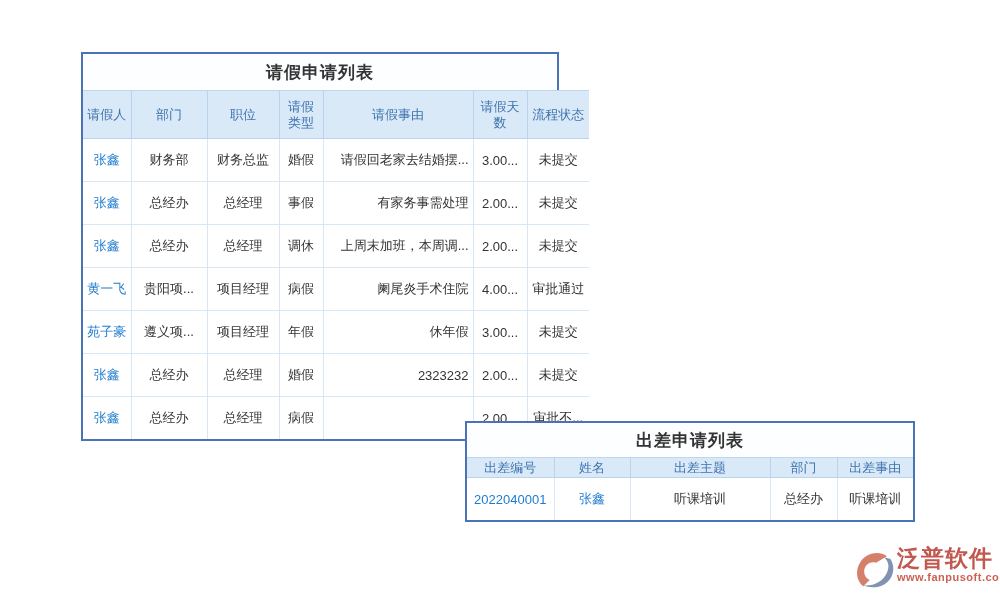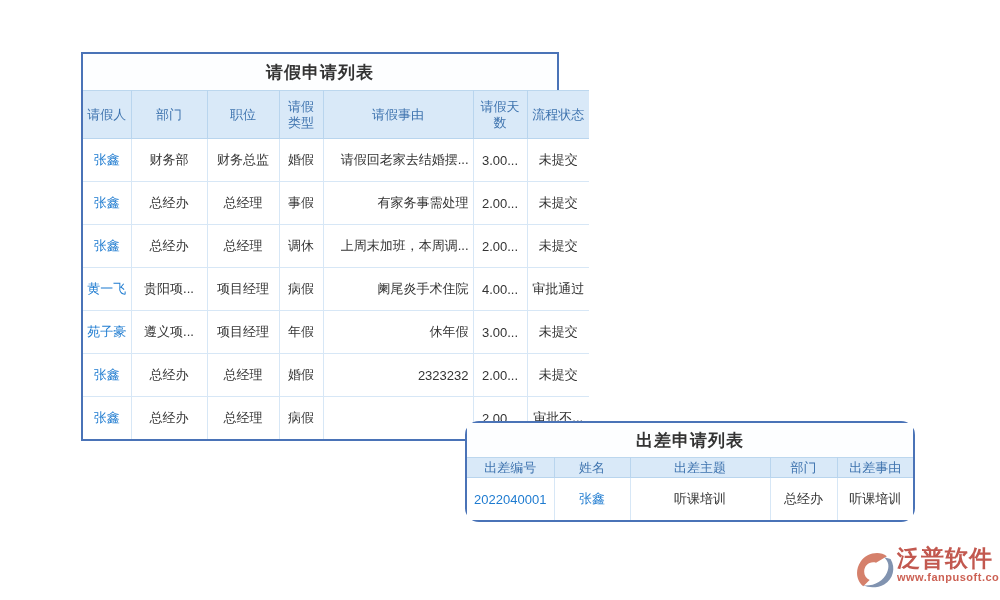--- a/index.html
+++ b/index.html
@@ -9,21 +9,21 @@
     font-family: "Liberation Sans", "DejaVu Sans", sans-serif;
     overflow: hidden;
     position: relative;
   }
   .panel {
     position: absolute;
     background: #fdfeff;
     border: 2px solid #4a73b7;
   }
   #leave-panel { left: 81px; top: 52px; width: 478px; }
-  #trip-panel  { left: 465px; top: 421px; width: 450px; border-radius: 14px; }
+  #trip-panel  { left: 465px; top: 421px; width: 450px; }
 
   .panel-title {
     width: 100%;
     display: flex; align-items: center; justify-content: center;
     font-weight: bold;
     color: #333333;
     background: #fdfeff;
     font-size: 17px;
     letter-spacing: 1px;
   }

